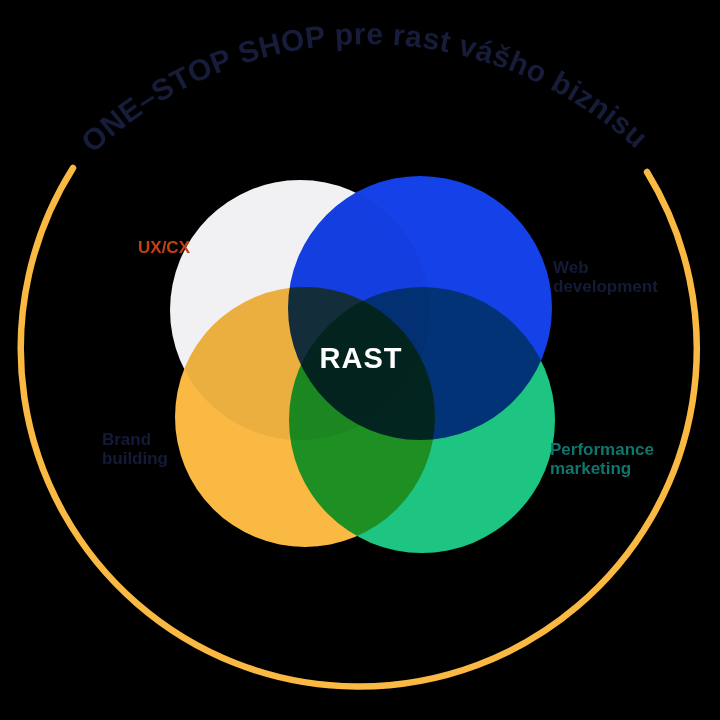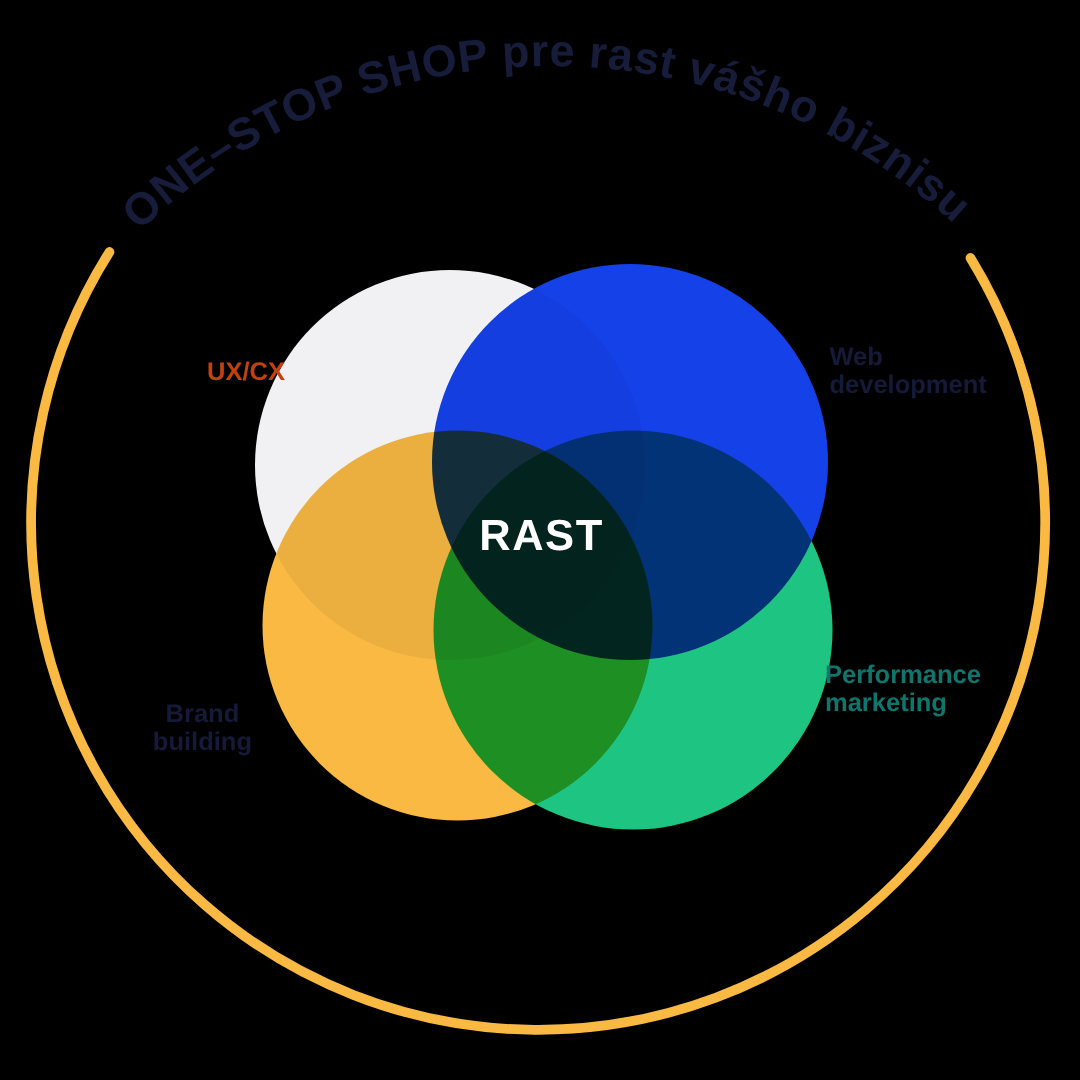--- a/index.html
+++ b/index.html
@@ -39,21 +39,21 @@
   }
   .label {
     position: absolute;
     font-weight: bold;
     font-size: 17px;
     line-height: 1.12;
     white-space: pre-line;
   }
   .label-ux    { right: 530px; top: 238px; text-align: right; }
   .label-web   { left: 553px;  top: 228px; text-align: left; }
-  .label-brand { right: 552px; top: 430px; text-align: center; margin-top: 36px; }
+  .label-brand { right: 552px; top: 430px; text-align: left; }
   .label-perf  { left: 550px;  top: 440px; text-align: left; }
 </style>
 </head>
 <body>
 
 <div class="stage">
 
   <svg class="overlay-svg" width="720" height="720" viewBox="0 0 720 720">
     <defs>
       <path id="title-arc" d="M 60 190 A 396 396 0 0 1 670 185" fill="none"></path>
@@ -70,21 +70,21 @@
     <div class="circle c-ux" style="background-color: rgb(241, 241, 244);"></div>
     <div class="circle c-web" style="background-color: rgb(21, 65, 233);"></div>
     <div class="circle c-brand" style="background-color: rgb(249, 185, 66);"></div>
     <div class="circle c-perf" style="background-color: rgb(30, 197, 130);"></div>
   </div>
 
   <div class="center-label" style="color: rgb(255, 255, 255);">RAST</div>
 
   <div class="label label-ux" style="color: #c2410c;">UX/CX</div>
 
-  <div class="label label-web" style="color: rgb(20, 26, 56);">Web
+  <div class="label label-web" style="color: rgb(20, 26, 56); margin-top: 30px;">Web
 development</div>
 
   <div class="label label-brand" style="color: rgb(20, 26, 56);">Brand
 building</div>
 
   <div class="label label-perf" style="color: #0f766e;">Performance
 marketing</div>
 
 </div>
 

